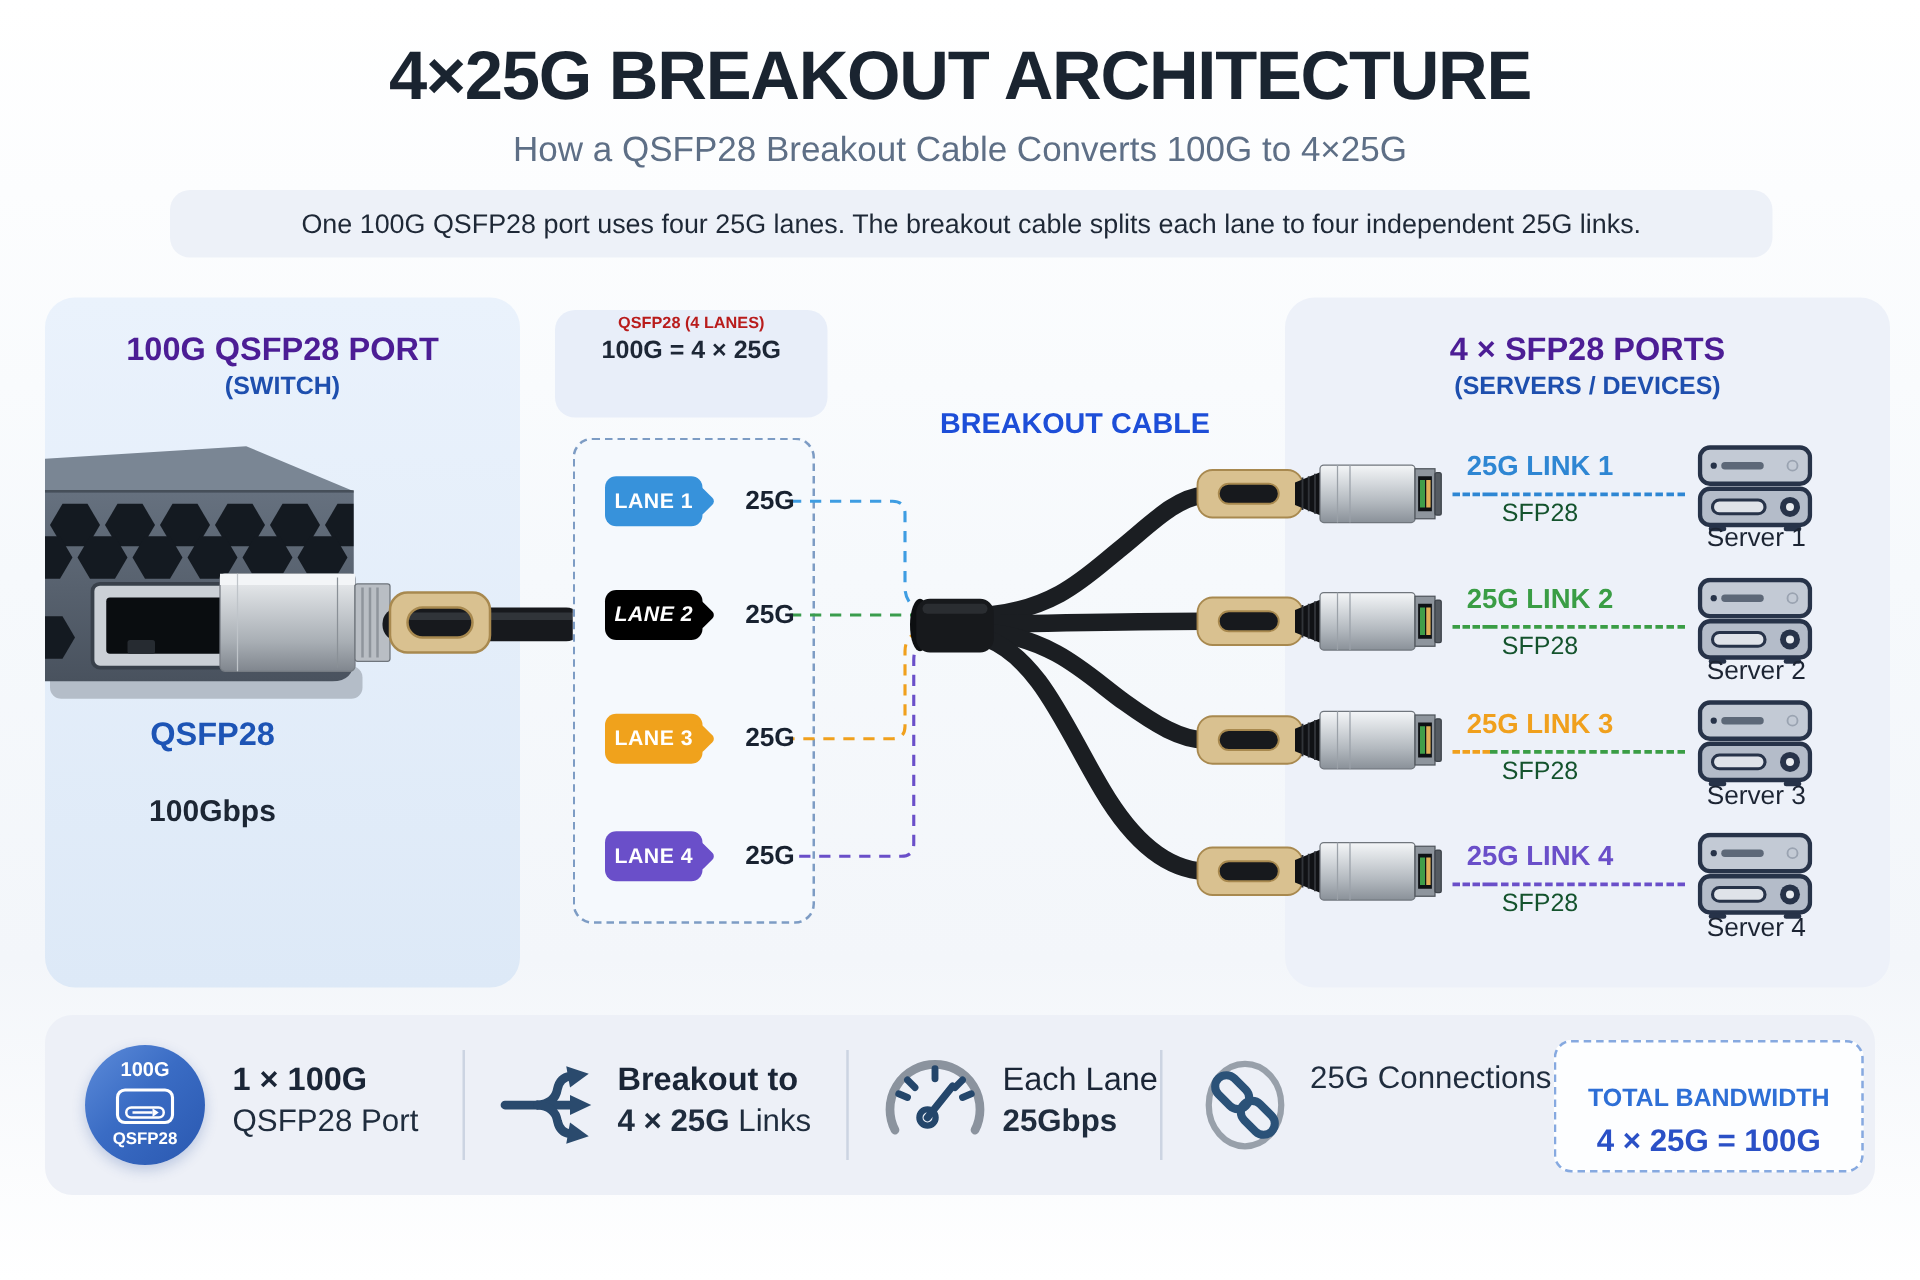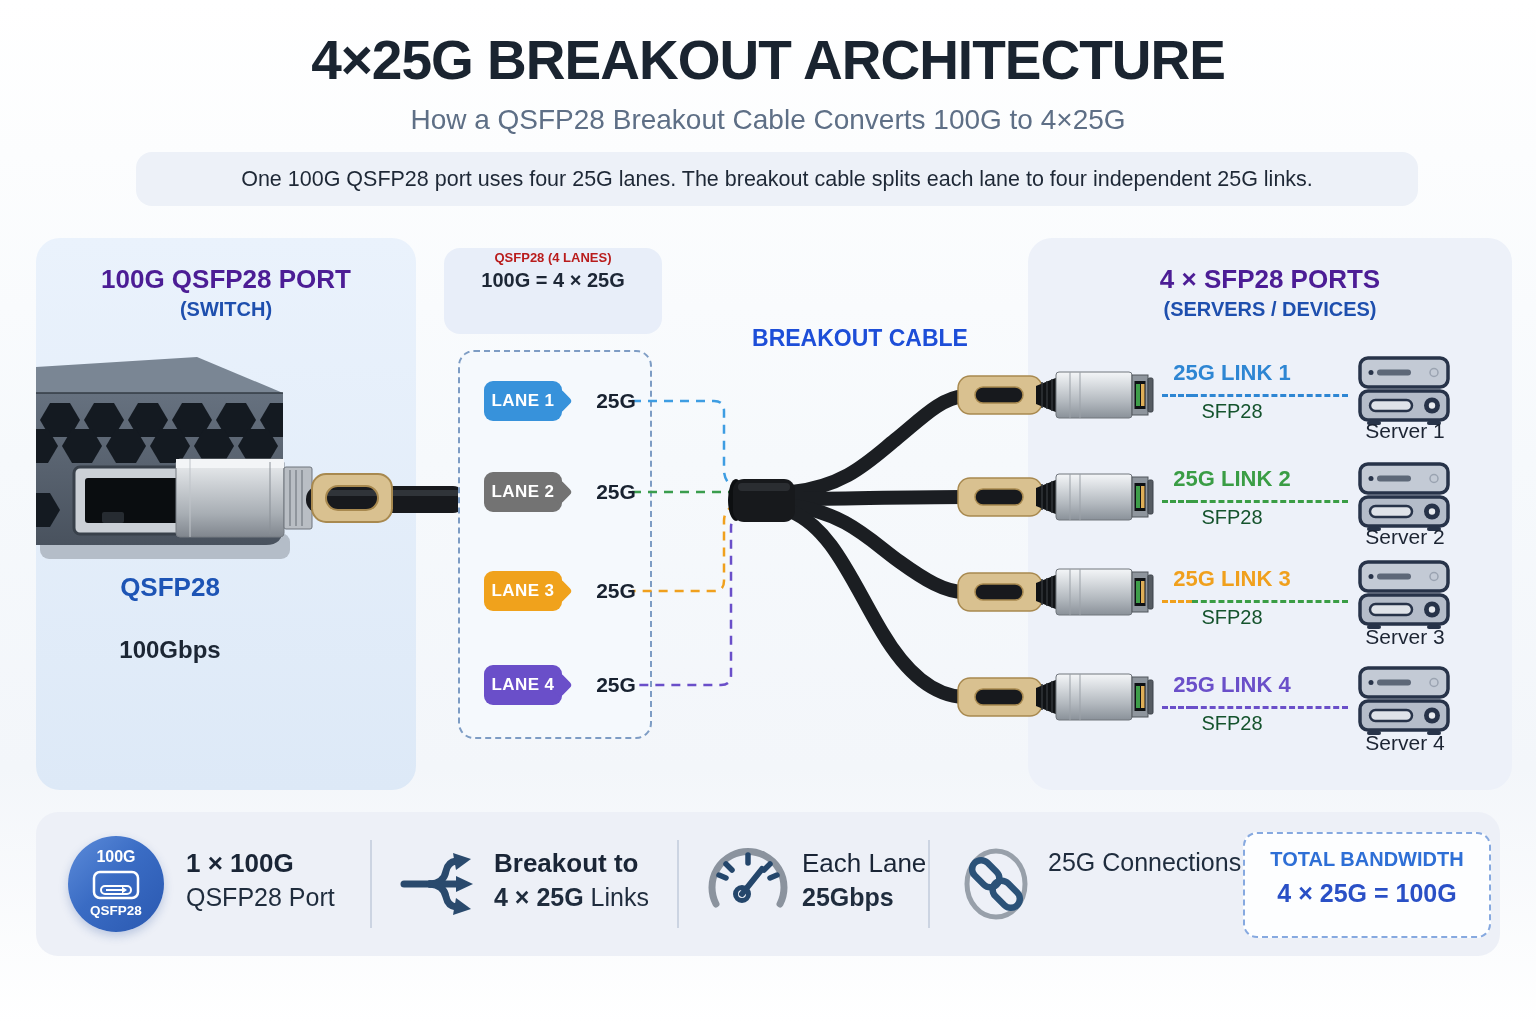--- a/index.html
+++ b/index.html
@@ -60,21 +60,21 @@
   .ftext .l2{font-size:25px;line-height:33px;color:#1f2c3d;}
   .w700{font-weight:700;} .w400{font-weight:400;}
   .badge-circle{left:68px;top:836px;width:96px;height:96px;border-radius:50%;
                 background:linear-gradient(135deg,#5d8cda 0%,#3a6cc4 45%,#2a58b0 100%);
                 box-shadow:0 4px 10px rgba(40,80,160,.25);}
   .badge-circle .bt{position:absolute;left:0;width:96px;top:12px;text-align:center;color:#fff;font-size:16px;font-weight:700;}
   .badge-circle .bb{position:absolute;left:0;width:96px;top:67px;text-align:center;color:#fff;font-size:13.5px;font-weight:700;}
   .badge-circle svg{position:absolute;left:24px;top:34px;}
   .total-box{left:1243px;top:832px;width:244px;height:102px;background:#fdfeff;
              border:2px dashed #86a9e0;border-radius:14px;}
-  .total-box .tt{margin-top:14px;font-size:20px;font-weight:800;color:#2e6fd6;text-align:center;}
+  .total-box .tt{margin-top:34px;font-size:20px;font-weight:800;color:#2e6fd6;text-align:center;}
   .total-box .tv{margin-top:8px;font-size:25px;font-weight:800;color:#2a50c6;text-align:center;}
   svg{display:block;}
 </style>
 </head>
 <body>
 
 <div class="abs ctr title">4×25G BREAKOUT ARCHITECTURE</div>
 <div class="abs ctr subtitle">How a QSFP28 Breakout Cable Converts 100G to 4×25G</div>
 <div class="abs ctr banner">One 100G QSFP28 port uses four 25G lanes. The breakout cable splits each lane to four independent 25G links.</div>
 
@@ -149,21 +149,21 @@
 <div class="abs ctr qsfp-label">QSFP28</div>
 <div class="abs ctr qsfp-speed">100Gbps</div>
 
 <div class="abs ctr lanes-box">
   <div class="t1">QSFP28 (4 LANES)</div>
   <div class="t2">100G = 4 × 25G</div>
 </div>
 <div class="abs lanes-dashed"></div>
 
 <div class="abs lane-badge" style="top: 381px; background: rgb(55, 146, 219);">LANE 1</div>
-<div class="abs lane-badge" style="top: 472px; background: #737373;">LANE 2</div>
+<div class="abs lane-badge" style="top: 472px; background: #000000; font-style: italic;">LANE 2</div>
 <div class="abs lane-badge" style="top: 571px; background: rgb(240, 162, 28);">LANE 3</div>
 <div class="abs lane-badge" style="top: 665px; background: rgb(106, 79, 201);">LANE 4</div>
 
 <div class="abs ctr lane-speed" style="top:389px;">25G</div>
 <div class="abs ctr lane-speed" style="top:480px;">25G</div>
 <div class="abs ctr lane-speed" style="top:579px;">25G</div>
 <div class="abs ctr lane-speed" style="top:673px;">25G</div>
 
 <div class="abs ctr cable-label">BREAKOUT CABLE</div>
 

